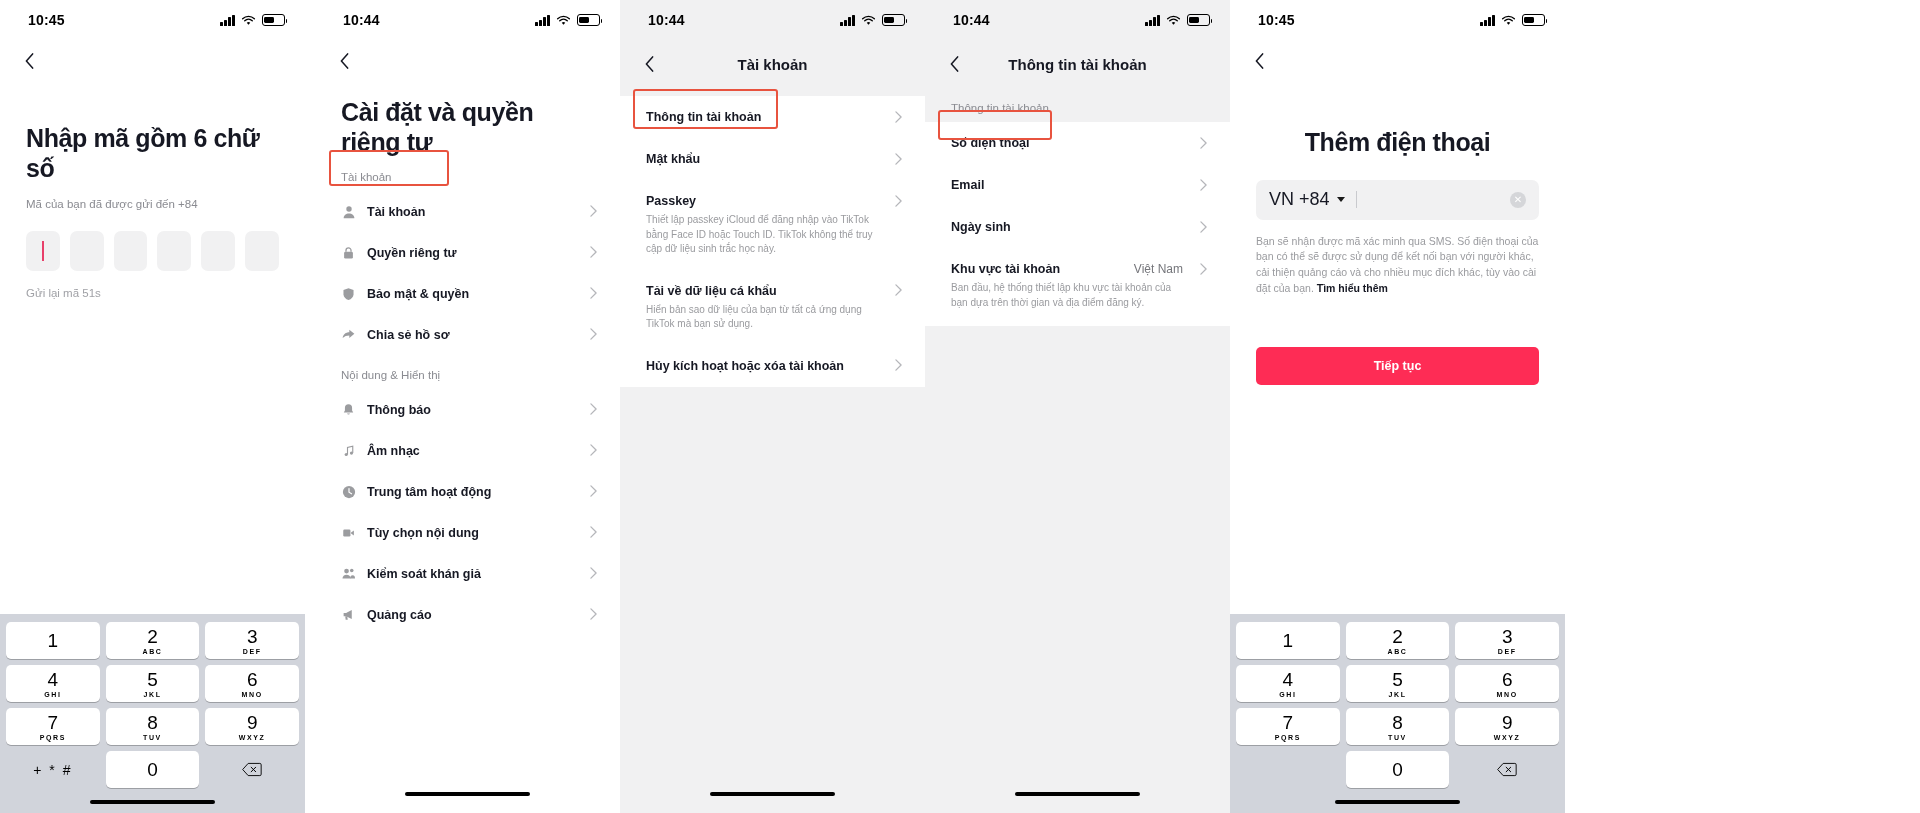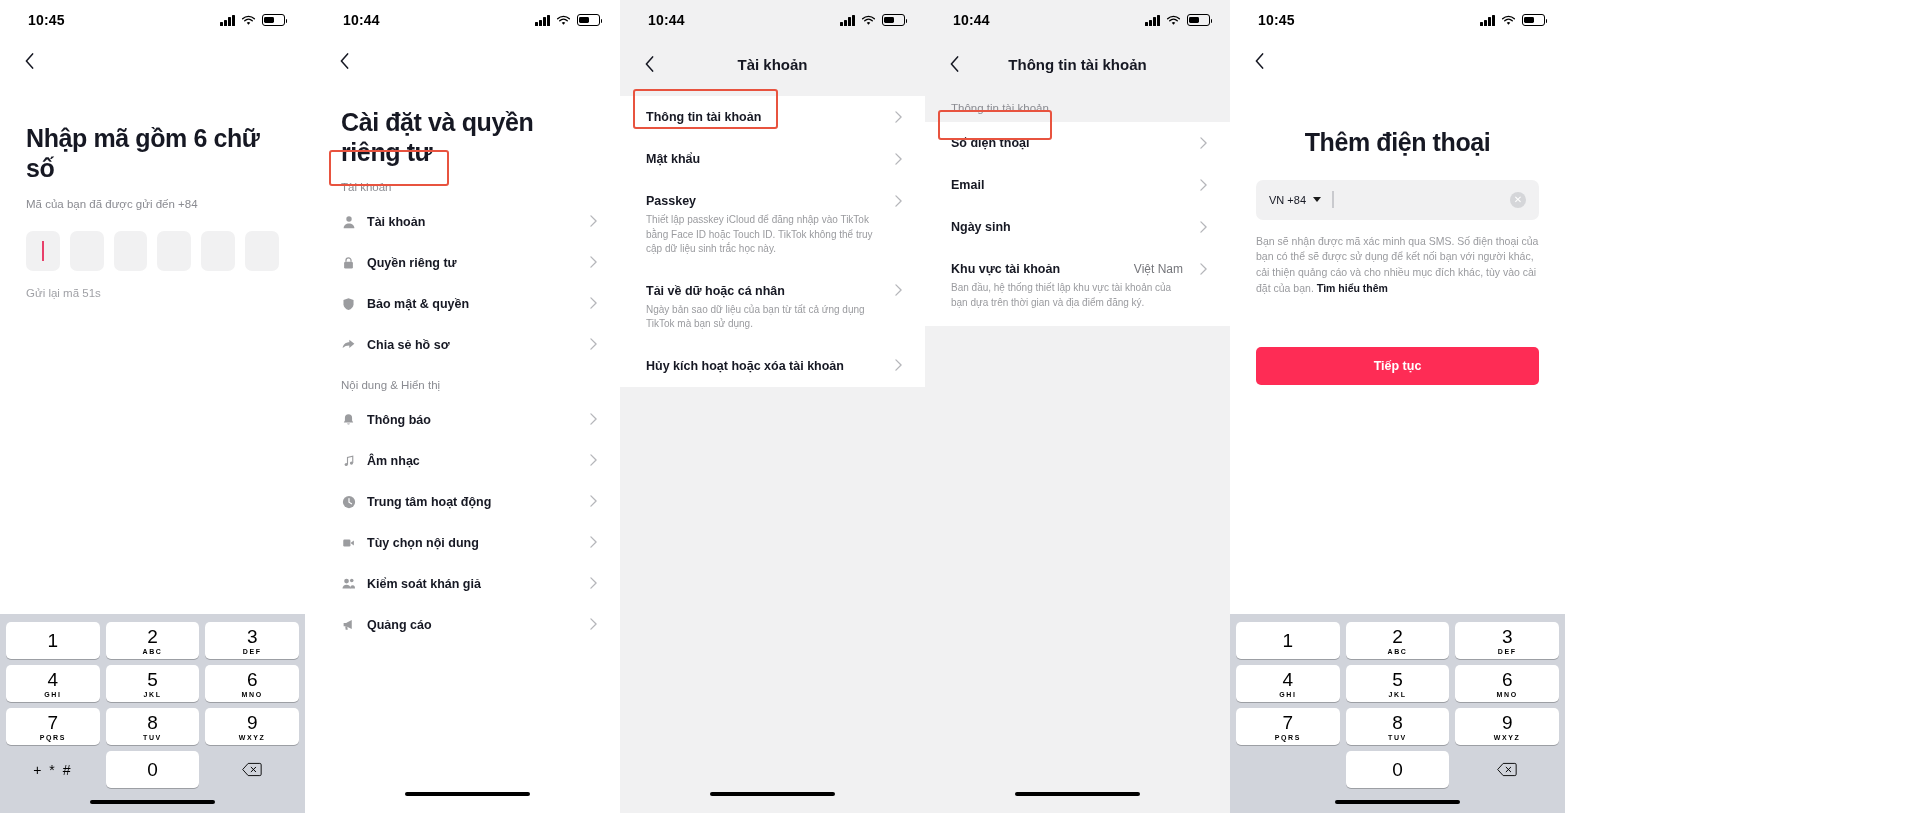--- a/index.html
+++ b/index.html
@@ -56,21 +56,21 @@
     position: absolute; left: 0; right: 0; text-align: center;
     font-size: 15px; font-weight: 700; color: #161823; pointer-events: none;
   }
 
   
   .big-title {
     font-size: 25px; font-weight: 800; color: #161823;
     letter-spacing: -.4px; padding: 0 26px; line-height: 1.18;
   }
   .p1 .big-title { margin-top: 42px; }
-  .p2 .big-title { margin-top: 26px; }
+  .p2 .big-title { margin-top: 16px; }
   .p5 .big-title { margin-top: 46px; text-align: center; }
 
   .subtitle {
     font-size: 11.5px; color: #8a8b91; padding: 0 26px; margin-top: 14px; line-height: 1.35;
   }
 
   
   .otp { display: flex; gap: 10px; padding: 0 26px; margin-top: 18px; }
   .otp .cell {
     width: 36px; height: 40px; background: #f1f1f2; border-radius: 7px;
@@ -122,21 +122,21 @@
   .hl {
     position: absolute; border: 2.5px solid #e8533f; border-radius: 3px;
     pointer-events: none; background: transparent;
   }
 
   
   .phone-field {
     margin: 22px 26px 0 26px; height: 40px; background: #f1f1f2;
     border-radius: 7px; display: flex; align-items: center; padding: 0 13px;
   }
-  .cc { font-size: 11px; color: #161823; font-weight: 400; }
+  .cc { font-size: 18px; color: #161823; font-weight: 400; }
   .cc-caret {
     width: 0; height: 0; border-left: 4px solid transparent;
     border-right: 4px solid transparent; border-top: 5px solid #1a1a1a;
     margin-left: 7px;
   }
   .pf-caret { width: 1.5px; height: 17px; background: #c9cace; margin-left: 11px; }
   .pf-spacer { flex: 1; }
   .clear-x {
     width: 16px; height: 16px; border-radius: 50%; background: #d5d6d9;
     display: flex; align-items: center; justify-content: center;
@@ -503,28 +503,28 @@
       <div class="row" style="padding-bottom:5px;">
         <span class="lbl">Passkey</span>
         <span class="chev">
             <svg viewBox="0 0 8 14" width="7" height="12">
               <path d="M1 1l6 6-6 6" stroke="#b5b6ba" stroke-width="1.5" fill="none" stroke-linecap="round" stroke-linejoin="round"></path>
             </svg>
           </span>
       </div>
       <div class="desc" style="margin-top:0;">Thiết lập passkey iCloud để đăng nhập vào TikTok bằng Face ID hoặc Touch ID. TikTok không thể truy cập dữ liệu sinh trắc học này.</div>
       <div class="row" style="padding-bottom:5px;">
-        <span class="lbl">Tải về dữ hoặc cá nhân</span>
-        <span class="chev">
-            <svg viewBox="0 0 8 14" width="7" height="12">
-              <path d="M1 1l6 6-6 6" stroke="#b5b6ba" stroke-width="1.5" fill="none" stroke-linecap="round" stroke-linejoin="round"></path>
-            </svg>
-          </span>
-      </div>
-      <div class="desc" style="margin-top:0;">Ngày bản sao dữ liệu của bạn từ tất cả ứng dụng TikTok mà bạn sử dụng.</div>
+        <span class="lbl">Tải về dữ liệu cá khẩu</span>
+        <span class="chev">
+            <svg viewBox="0 0 8 14" width="7" height="12">
+              <path d="M1 1l6 6-6 6" stroke="#b5b6ba" stroke-width="1.5" fill="none" stroke-linecap="round" stroke-linejoin="round"></path>
+            </svg>
+          </span>
+      </div>
+      <div class="desc" style="margin-top:0;">Hiển bản sao dữ liệu của bạn từ tất cả ứng dụng TikTok mà bạn sử dụng.</div>
       <div class="row">
         <span class="lbl">Hủy kích hoạt hoặc xóa tài khoản</span>
         <span class="chev">
             <svg viewBox="0 0 8 14" width="7" height="12">
               <path d="M1 1l6 6-6 6" stroke="#b5b6ba" stroke-width="1.5" fill="none" stroke-linecap="round" stroke-linejoin="round"></path>
             </svg>
           </span>
       </div>
     </div>
 

